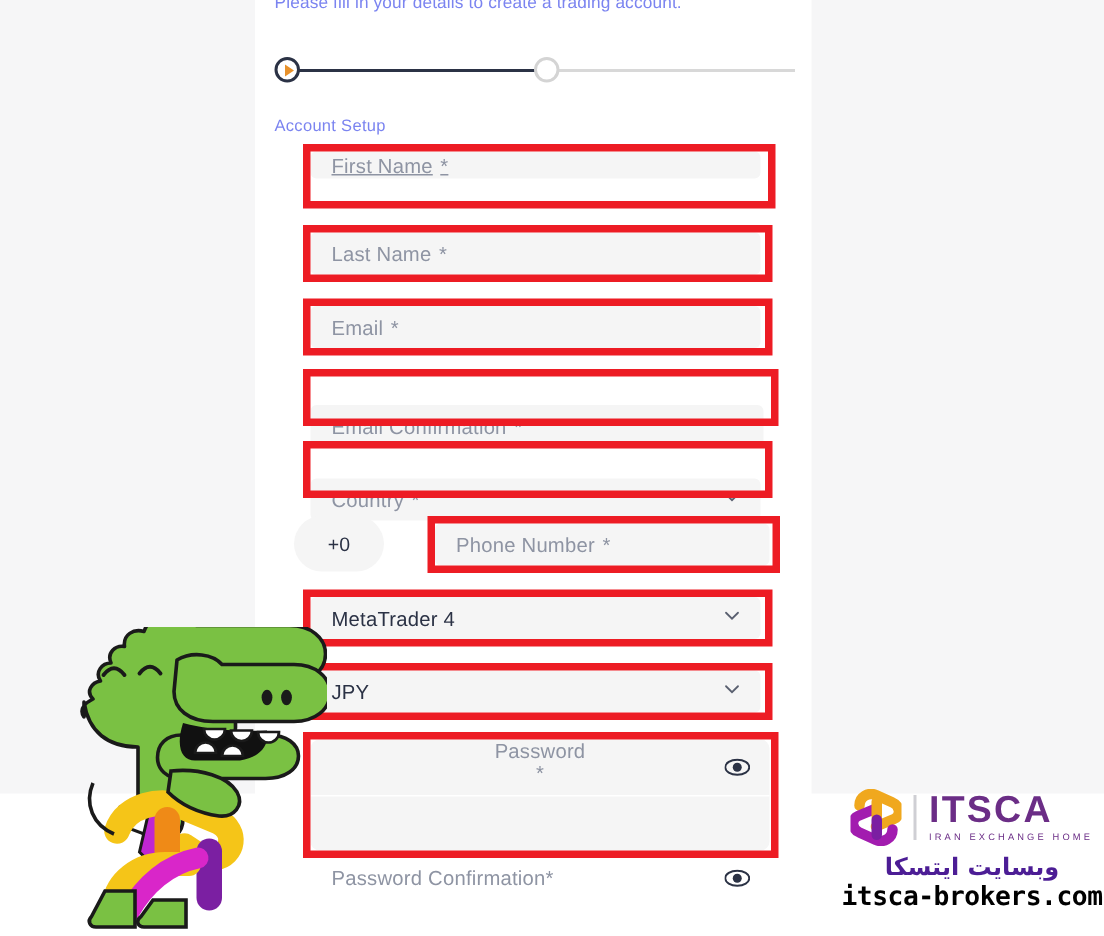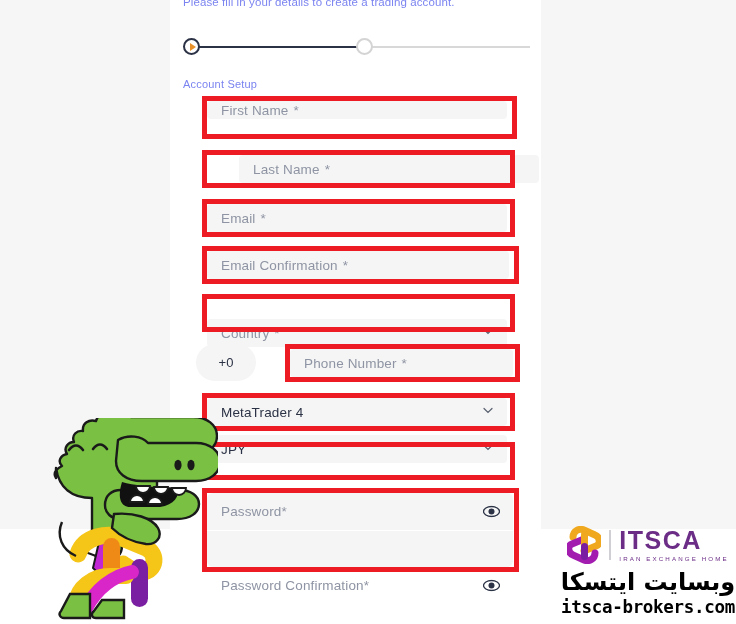--- a/index.html
+++ b/index.html
@@ -166,21 +166,21 @@
     left: 0;
     width: 100%;
     height: 37px;
     display: flex;
     align-items: center;
     padding: 0 14px;
     font-size: 13.5px;
     color: #8e94a3;
     letter-spacing: 0.15px;
   }
-  .pw-row.first { top: 0; }
+  .pw-row.first { top: 0; flex-direction: column; }
   .pw-row.second { top: 37px; }
   .pw-divider {
     position: absolute;
     left: 0; top: 37px;
     width: 100%; height: 1px;
     background: #ffffff;
   }
 
   
   .next-btn {
@@ -241,23 +241,23 @@
     font-family: "Liberation Sans", sans-serif;
   }
   .wm-tag {
     font-size: 6.2px;
     color: #6b2d86;
     letter-spacing: 2.1px;
     margin-top: 3px;
     font-family: "Liberation Sans", sans-serif;
   }
   .wm-fa {
-    font-size: 24px;
+    font-size: 16px;
     font-weight: bold;
-    color: #000000;
+    color: #4c1d95;
     direction: rtl;
     margin-top: 2px;
     font-family: "DejaVu Sans", sans-serif;
   }
   .wm-url {
     font-size: 17.5px;
     font-weight: bold;
     color: #000000;
     letter-spacing: -0.3px;
     margin-top: 1px;
@@ -279,45 +279,45 @@
     <div class="step-track-fill"></div>
     <div class="step-dot active">
       <div class="tri"></div>
     </div>
     <div class="step-dot upcoming"></div>
   </div>
 
   <div class="section-label">Account Setup</div>
 
   <div class="field-wrap" style="left:207px; top:101px; width:300px; height:33px;">
-    <div class="field" style="height:18px;">
+    <div class="field" style="height:18px;text-decoration:underline;">
       <span>First Name</span>
         <span class="req">*</span>
     </div>
   </div>
   <div class="hl" style="left:202px; top:96px; width:315px; height:43px;"></div>
 
-  <div class="field-wrap" style="left:207px; top:155px; width:300px; height:28px;padding-left:32px;">
+  <div class="field-wrap" style="left:207px; top:155px; width:300px; height:28px;">
     <div class="field" style="height:28px;">
       <span>Last Name</span>
         <span class="req">*</span>
     </div>
   </div>
   <div class="hl" style="left:202px; top:150px; width:313px; height:38px;"></div>
 
   <div class="field-wrap" style="left:207px; top:204px; width:300px; height:28px;">
     <div class="field" style="height:28px;">
       <span>Email</span>
         <span class="req">*</span>
     </div>
   </div>
   <div class="hl" style="left:202px; top:199px; width:313px; height:38px;"></div>
 
   <div class="field-wrap" style="left:207px; top:251px; width:302px; height:28px;">
-    <div class="field" style="height:28px;">
+    <div class="field" style="height:28px;margin-top:19px;">
       <span>Email Confirmation</span>
         <span class="req">*</span>
     </div>
   </div>
   <div class="hl" style="left:202px; top:246px; width:317px; height:38px;"></div>
 
   <div class="field-wrap" style="left:207px; top:299px; width:300px; height:28px;margin-top:20px;">
     <div class="field" style="height:28px; position:relative;">
       <span>Country</span>
         <span class="req">*</span>
@@ -345,21 +345,21 @@
       <span>MetaTrader 4</span>
       <span class="chev">
         <svg width="10" height="7" viewBox="0 0 10 7">
             <path d="M1 1.5L5 5.5L9 1.5" stroke="#5a6070" stroke-width="1.2" fill="none" stroke-linecap="round"></path>
           </svg>
       </span>
     </div>
   </div>
   <div class="hl" style="left:202px; top:393px; width:313px; height:38px;"></div>
 
-  <div class="field-wrap" style="left:207px; top:435px; width:300px; height:28px;">
+  <div class="field-wrap" style="left:207px; top:447px; width:300px; height:28px;">
     <div class="field filled" style="height:28px; position:relative;">
       <span>JPY</span>
       <span class="chev">
         <svg width="10" height="7" viewBox="0 0 10 7">
             <path d="M1 1.5L5 5.5L9 1.5" stroke="#5a6070" stroke-width="1.2" fill="none" stroke-linecap="round"></path>
           </svg>
       </span>
     </div>
   </div>
   <div class="hl" style="left:202px; top:442px; width:313px; height:38px;"></div>

